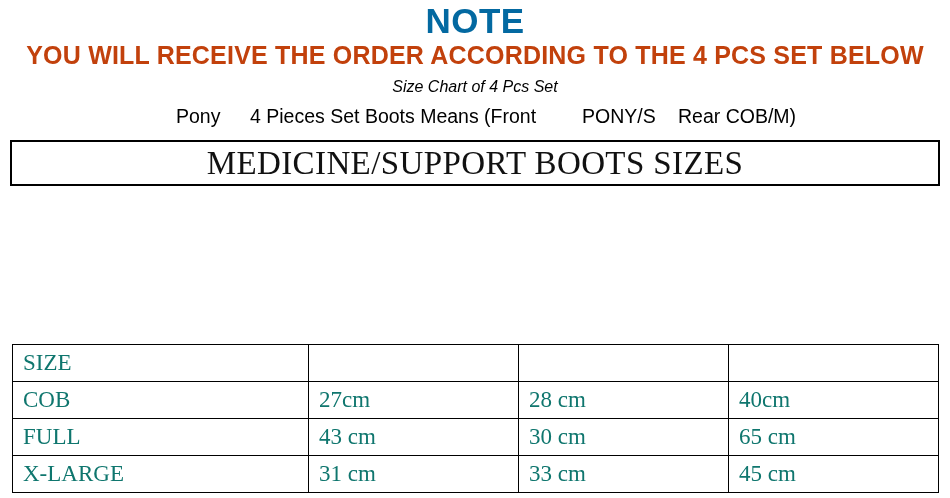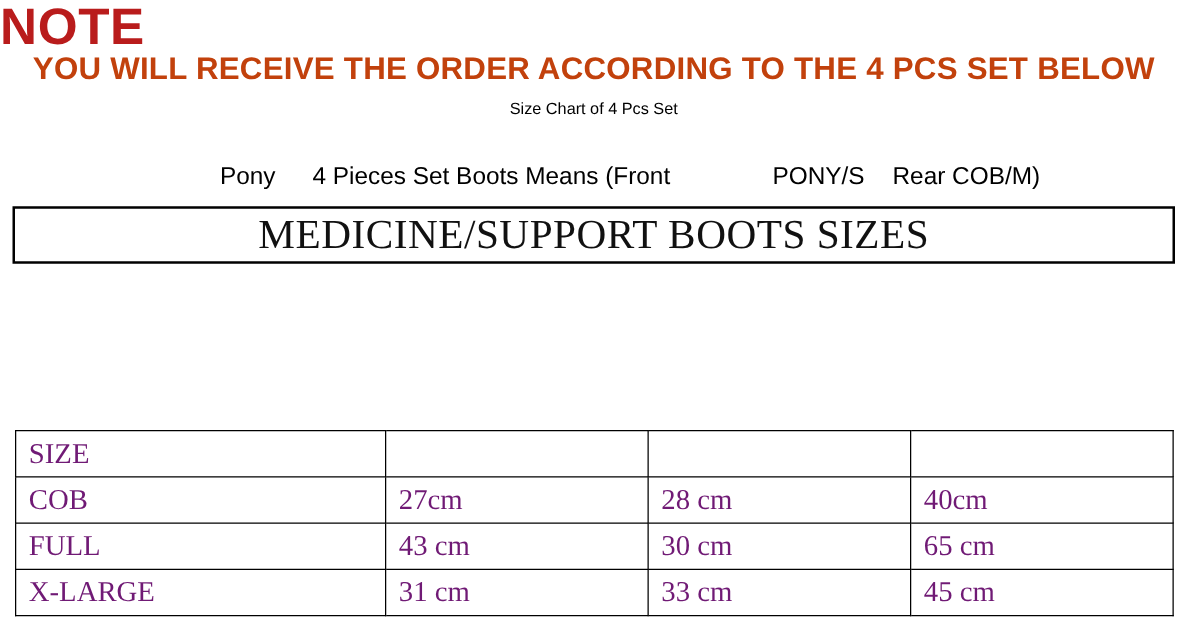--- a/index.html
+++ b/index.html
@@ -17,44 +17,46 @@
   }
   .page {
     width: 950px;
     height: 498px;
     position: relative;
     background: #ffffff;
   }
 
   
   .note-title {
-    color: #b91c1c;
+    text-align: center;
+    color: #0369a1;
     font-weight: bold;
-    font-size: 41px;
+    font-size: 35px;
     line-height: 38px;
     letter-spacing: 0.5px;
     margin-top: 2px;
   }
   .note-sub {
     text-align: center;
     color: #c2410c;
     font-weight: bold;
     font-size: 25px;
     line-height: 30px;
     letter-spacing: 0.2px;
     white-space: nowrap;
   }
 
   
   .size-chart-title {
     text-align: center;
-    font-size: 13px;
+    font-size: 16px;
     line-height: 26px;
     margin-top: 4px;
     color: #000;
+    font-style: italic;
   }
   .size-rows {
     margin-top: 2px;
     padding-left: 176px;
   }
   .size-row {
     font-size: 19.5px;
     line-height: 28px;
     white-space: nowrap;
     display: block;
@@ -63,25 +65,23 @@
     display: inline-block;
     width: 74px;
   }
   .size-row .c-means {
     display: inline-block;
     width: 332px;
   }
   .size-row .c-front {
     display: inline-block;
     width: 96px;
-    margin-left: 36px;
   }
   .size-row .c-rear {
     display: inline-block;
-    margin-top: 25px;
   }
 
   
   .banner {
     margin: 10px 10px 0 10px;
     border: 2px solid #000;
     height: 42px;
     display: flex;
     align-items: center;
     justify-content: center;
@@ -105,21 +105,21 @@
     width: 926px;
     table-layout: fixed;
   }
   table.sizes td {
     border: 1.5px solid #000;
     height: 36px;
     font-family: "Liberation Serif", serif;
     font-size: 23px;
     padding: 0 0 0 10px;
     vertical-align: middle;
-    color: #701a75;
+    color: #0f766e;
   }
   table.sizes col.c1 { width: 296px; }
   table.sizes col.c2 { width: 210px; }
   table.sizes col.c3 { width: 210px; }
   table.sizes col.c4 { width: 210px; }
 </style>
 </head>
 <body>
 
 <div class="page">

